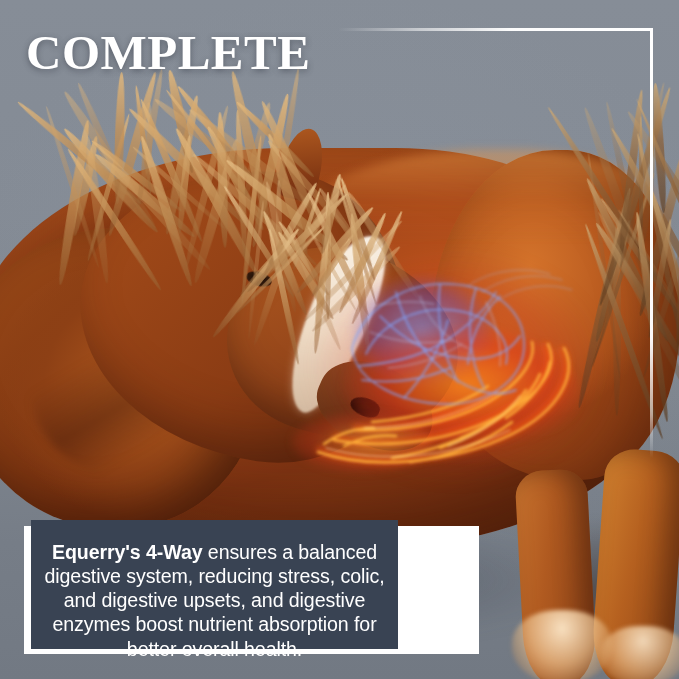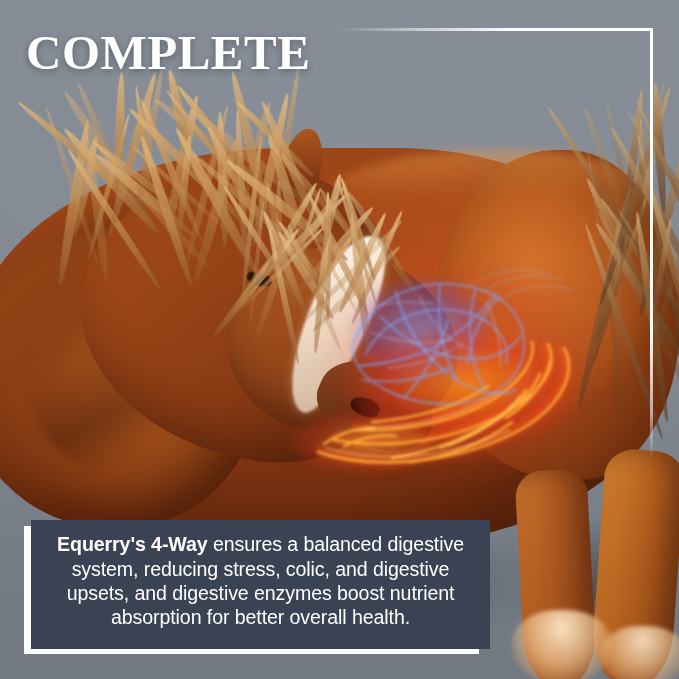--- a/index.html
+++ b/index.html
@@ -240,23 +240,23 @@
   }
   .headline .l1{display:block;font-size:49px;}
   .headline .l2{display:block;font-size:49px;margin-top:2px;}
 
   
   .caption-frame{
     position:absolute;left:24px;top:526px;width:455px;height:128px;
     background:#ffffff;
   }
   .caption-box{
-    position:absolute;left:31px;top:520px;width:459px;height:129px;
+    position:absolute;left:31px;top:520px;width:367px;height:129px;
     background:#394353;
-    display:flex;align-items:flex-end;justify-content:center;
+    display:flex;align-items:flex-start;justify-content:center;
   }
   .caption-text{
     color:#ffffff;
     font-size:19.6px;
     line-height:1.24;
     text-align:center;
     padding:0 10px;
     font-weight:400;
     letter-spacing:-.1px;
   }

